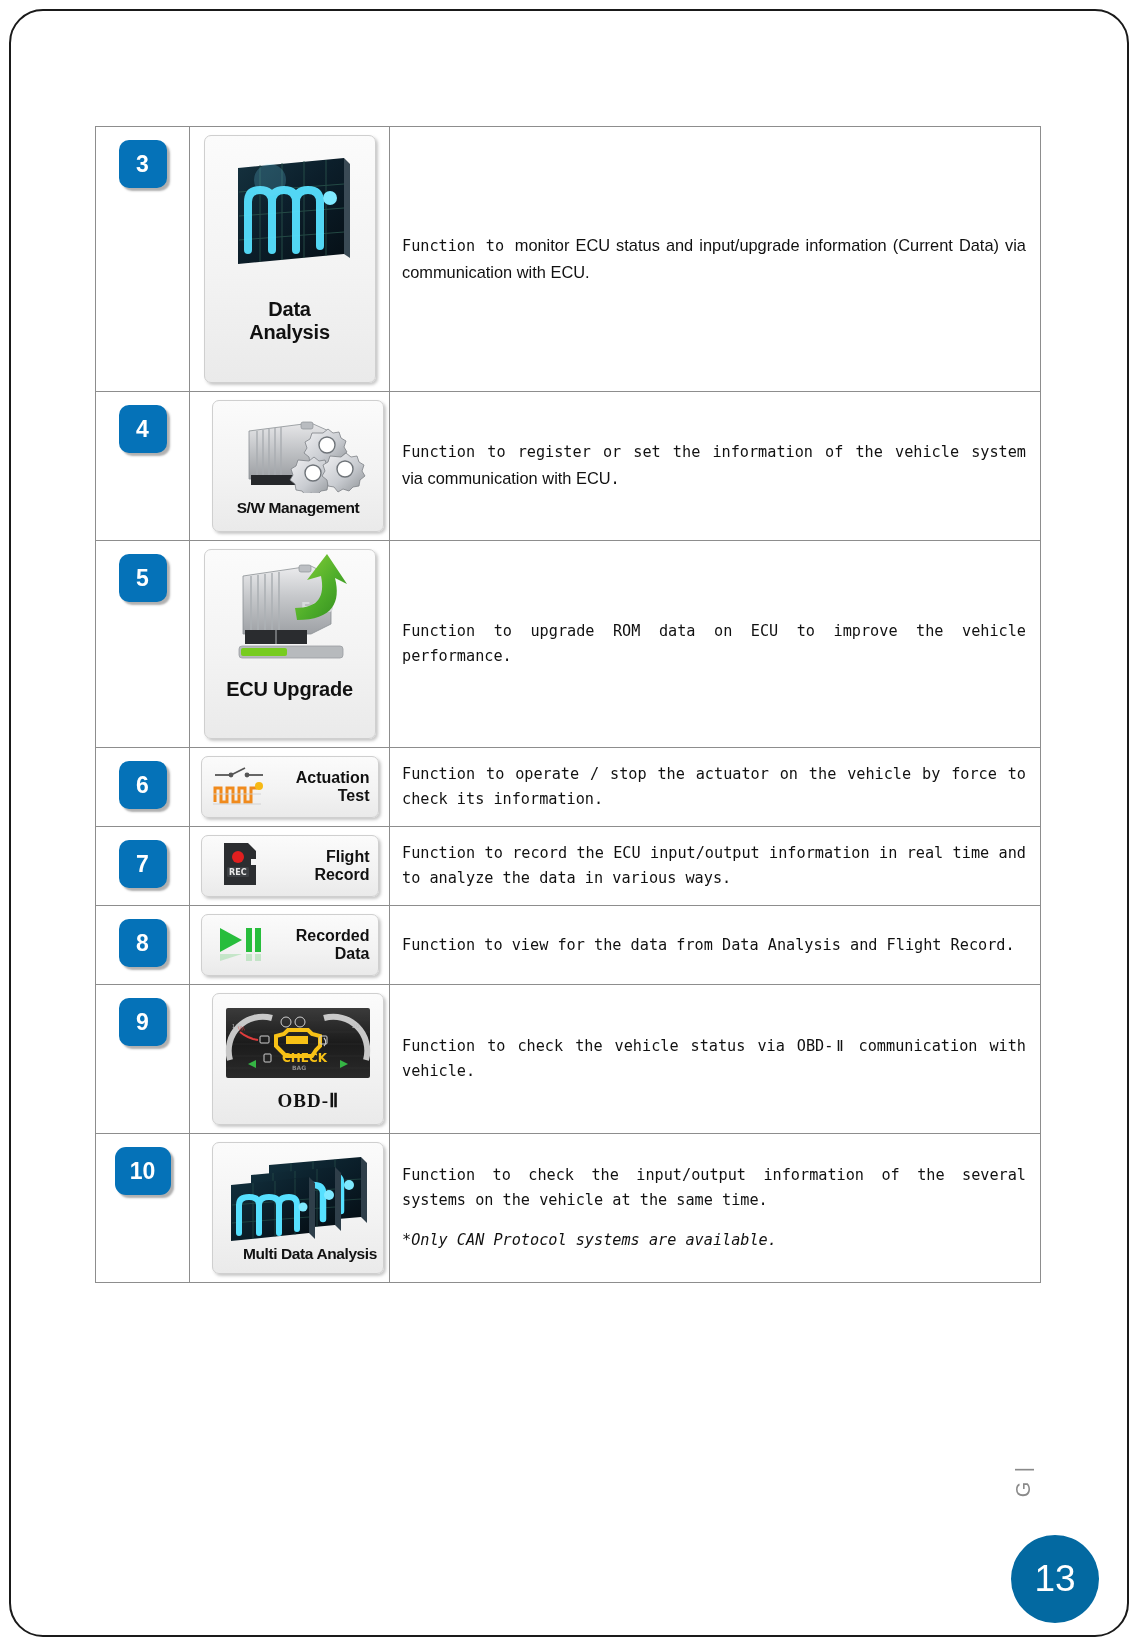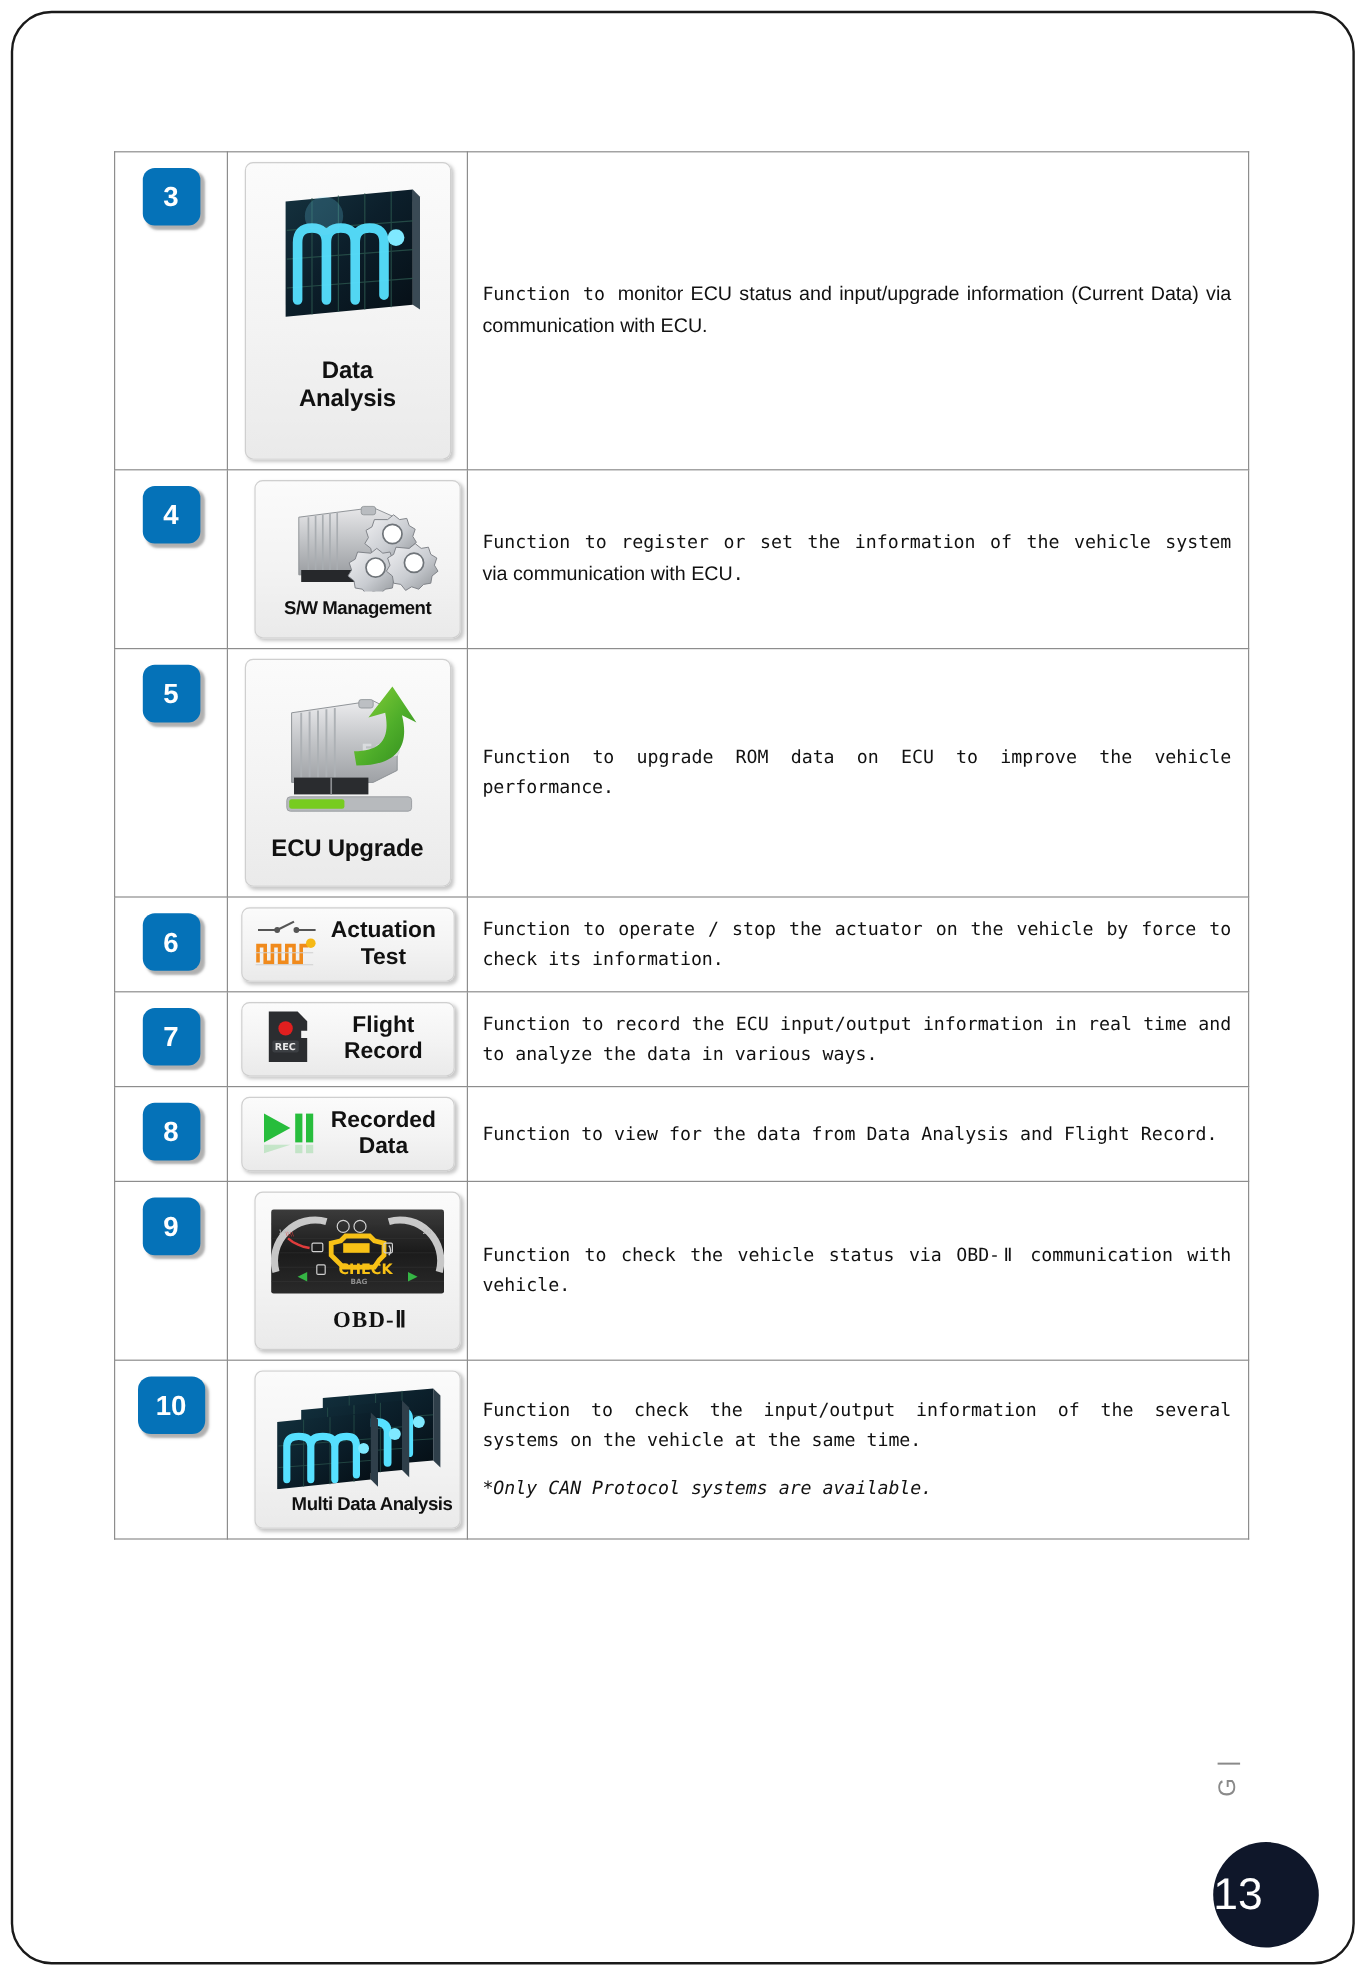--- a/index.html
+++ b/index.html
@@ -78,37 +78,37 @@
   .tile {
     display: inline-block;
     background: linear-gradient(180deg,#fbfbfb 0%, #f3f3f3 55%, #eaeaea 100%);
     border: 1px solid #cfcfcf;
     border-radius: 7px;
     box-shadow: 2px 2px 3px rgba(120,120,120,0.40);
     box-sizing: border-box;
     position: relative;
   }
   .tile-tall  { width: 172px; height: 248px; padding-top: 18px; }
-  .tile-mid   { width: 172px; height: 190px; padding-top: 18px; }
+  .tile-mid   { width: 172px; height: 190px; padding-top: 0; }
   .tile-short { width: 172px; height: 132px; padding-top: 12px; margin-left: 17px; }
   .tile-wide  { width: 178px; height: 62px;  padding: 0; }
   .tile-row   { display:flex; align-items:center; height:100%; padding:0 8px; box-sizing:border-box; }
 
   .tile-label {
     font-weight: bold;
     color: #111111;
     font-size: 20px;
     line-height: 1.14;
     letter-spacing: -0.2px;
     font-family: "Liberation Sans", sans-serif;
     text-align: center;
   }
   .tile-label.mono  { font-family: "Liberation Serif", serif; font-size:19px; letter-spacing:1px;}
   .tile-label.tight { font-size: 15.5px; letter-spacing:-0.4px; }
-  .tile-label-row { flex: 1; text-align: center; font-weight: bold; font-size: 19px; line-height: 1.15; color:#111; }
+  .tile-label-row { flex: 1; text-align: right; font-weight: bold; font-size: 16px; line-height: 1.15; color:#111; }
 
   .glyph-wrap { display:flex; justify-content:center; }
 
   
   .desc-cell { padding: 10px 14px 10px 12px !important; }
   .desc {
     font-family: "DejaVu Sans Mono", monospace;
     font-size: 15.2px;
     line-height: 1.62;
     color: #111111;
@@ -135,24 +135,25 @@
     white-space: nowrap;
     letter-spacing: 2px;
   }
   .page-circle {
     position: absolute;
     right: 28px;
     bottom: 12px;
     width: 88px;
     height: 88px;
     border-radius: 50%;
-    background: #0f172a;
+    background: #0369a1;
     color: #ffffff;
     font-size: 37px;
     line-height: 88px;
+    text-align: center;
     font-family: "Liberation Sans", sans-serif;
   }
 </style>
 </head>
 <body>
 
 <div class="page-frame">
 
   <div class="table-wrap">
   <table class="fn-table">

